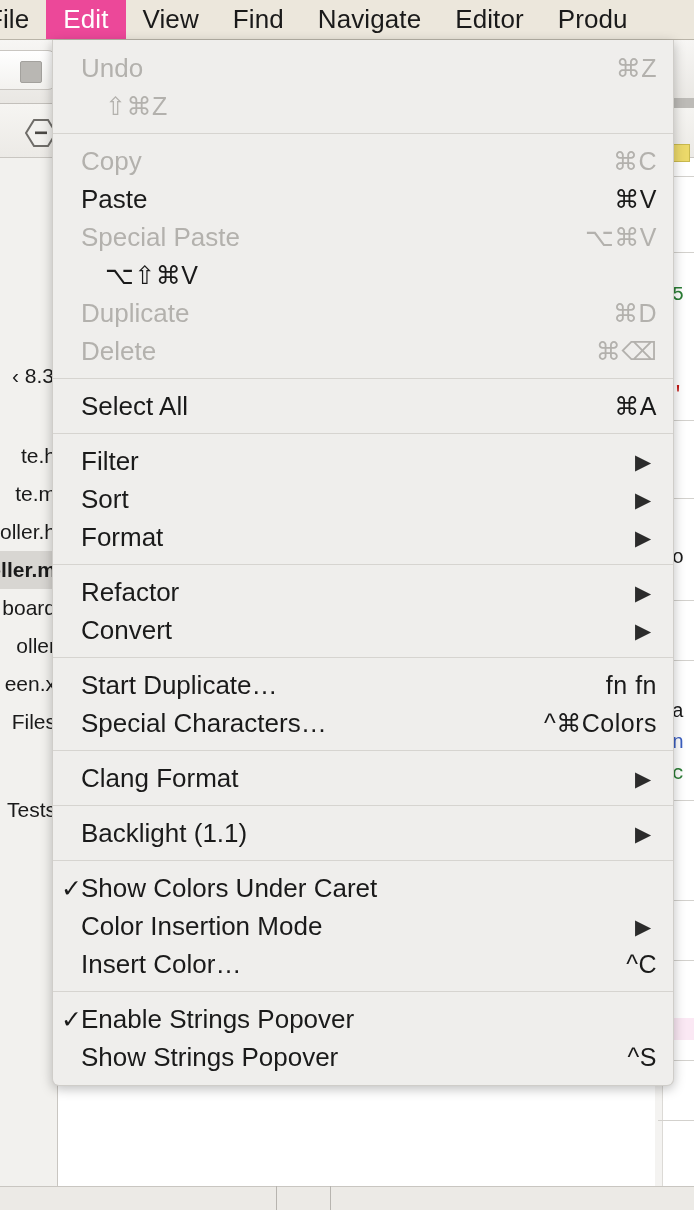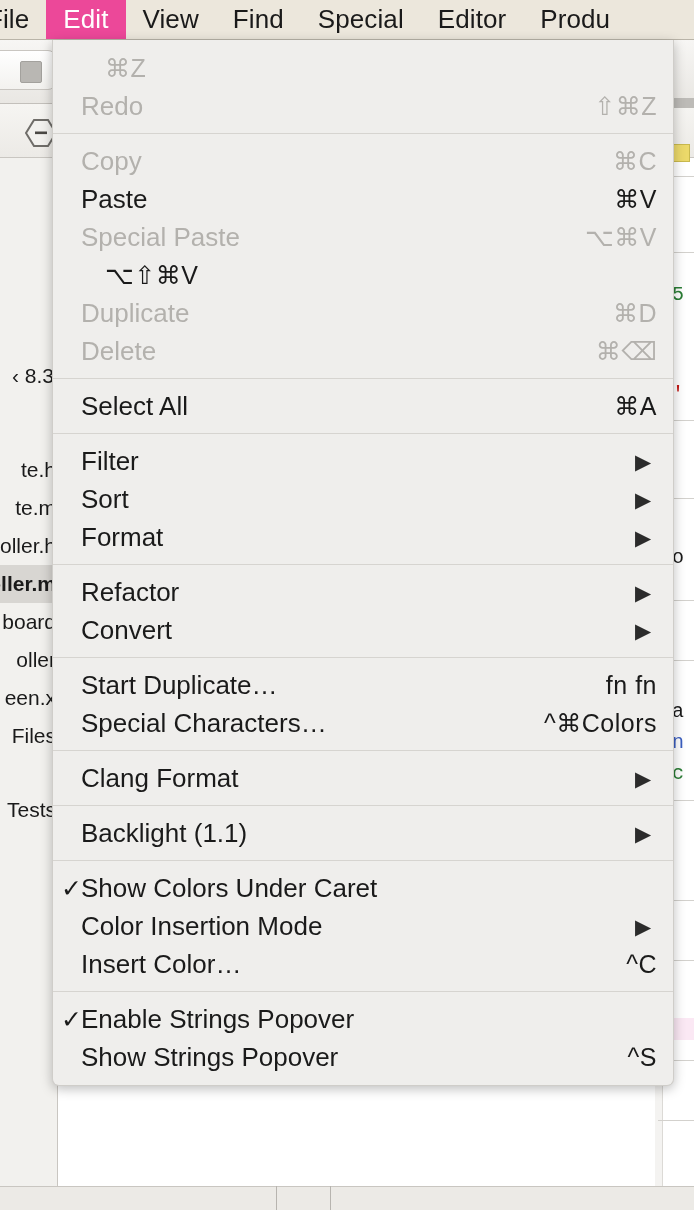--- a/index.html
+++ b/index.html
@@ -40,21 +40,21 @@
 
   .bg-nav {
     position:absolute; left:0; top:158px; width:58px; height:1052px;
     background:#f2f1ee; border-right:1px solid #c9c6c1;
   }
   .nav-sdk {
     position:absolute; left:0; top:206px; width:58px; height:26px;
     font-size:21px; color:#1a1a1a; text-align:right; padding-right:4px;
     white-space:nowrap; overflow:hidden;
   }
-  .nav-list { position:absolute; left:0; top:293px; width:58px; }
+  .nav-list { position:absolute; left:0; top:279px; width:58px; }
   .nav-row {
     height:38px; line-height:38px; font-size:21px; color:#1a1a1a;
     text-align:right; padding-right:2px; white-space:nowrap; overflow:hidden;
     direction:rtl;
   }
   .nav-row.sel { background:#d8d6d2; font-weight:bold; }
   .nav-tests {
     position:absolute; left:0; top:640px; width:58px; height:30px;
     font-size:21px; color:#1a1a1a; text-align:right; padding-right:2px;
     white-space:nowrap; overflow:hidden;
@@ -204,33 +204,33 @@
     <div class="bg-bottombar"></div>
     <div class="bb-div" style="left:276px"></div>
     <div class="bb-div" style="left:330px"></div>
   </div>
 
   <div class="menubar" id="menubar">
       <div class="mb-item first">File</div>
       <div class="mb-item active">Edit</div>
       <div class="mb-item">View</div>
       <div class="mb-item">Find</div>
-      <div class="mb-item">Special</div>
+      <div class="mb-item">Navigate</div>
       <div class="mb-item">Editor</div>
       <div class="mb-item">Produ</div>
     </div>
 
   <div class="menu" id="edit-menu">
       <div class="mi disabled">
         <span class="mi-check"></span>
+        <span class="mi-label">Undo</span>
         <span class="mi-key">⌘Z</span>
       </div>
       <div class="mi disabled">
         <span class="mi-check"></span>
-        <span class="mi-label">Redo</span>
         <span class="mi-key">⇧⌘Z</span>
       </div>
       <div class="sep"></div>
       <div class="mi disabled">
         <span class="mi-check"></span>
         <span class="mi-label">Copy</span>
         <span class="mi-key">⌘C</span>
       </div>
       <div class="mi">
         <span class="mi-check"></span>

